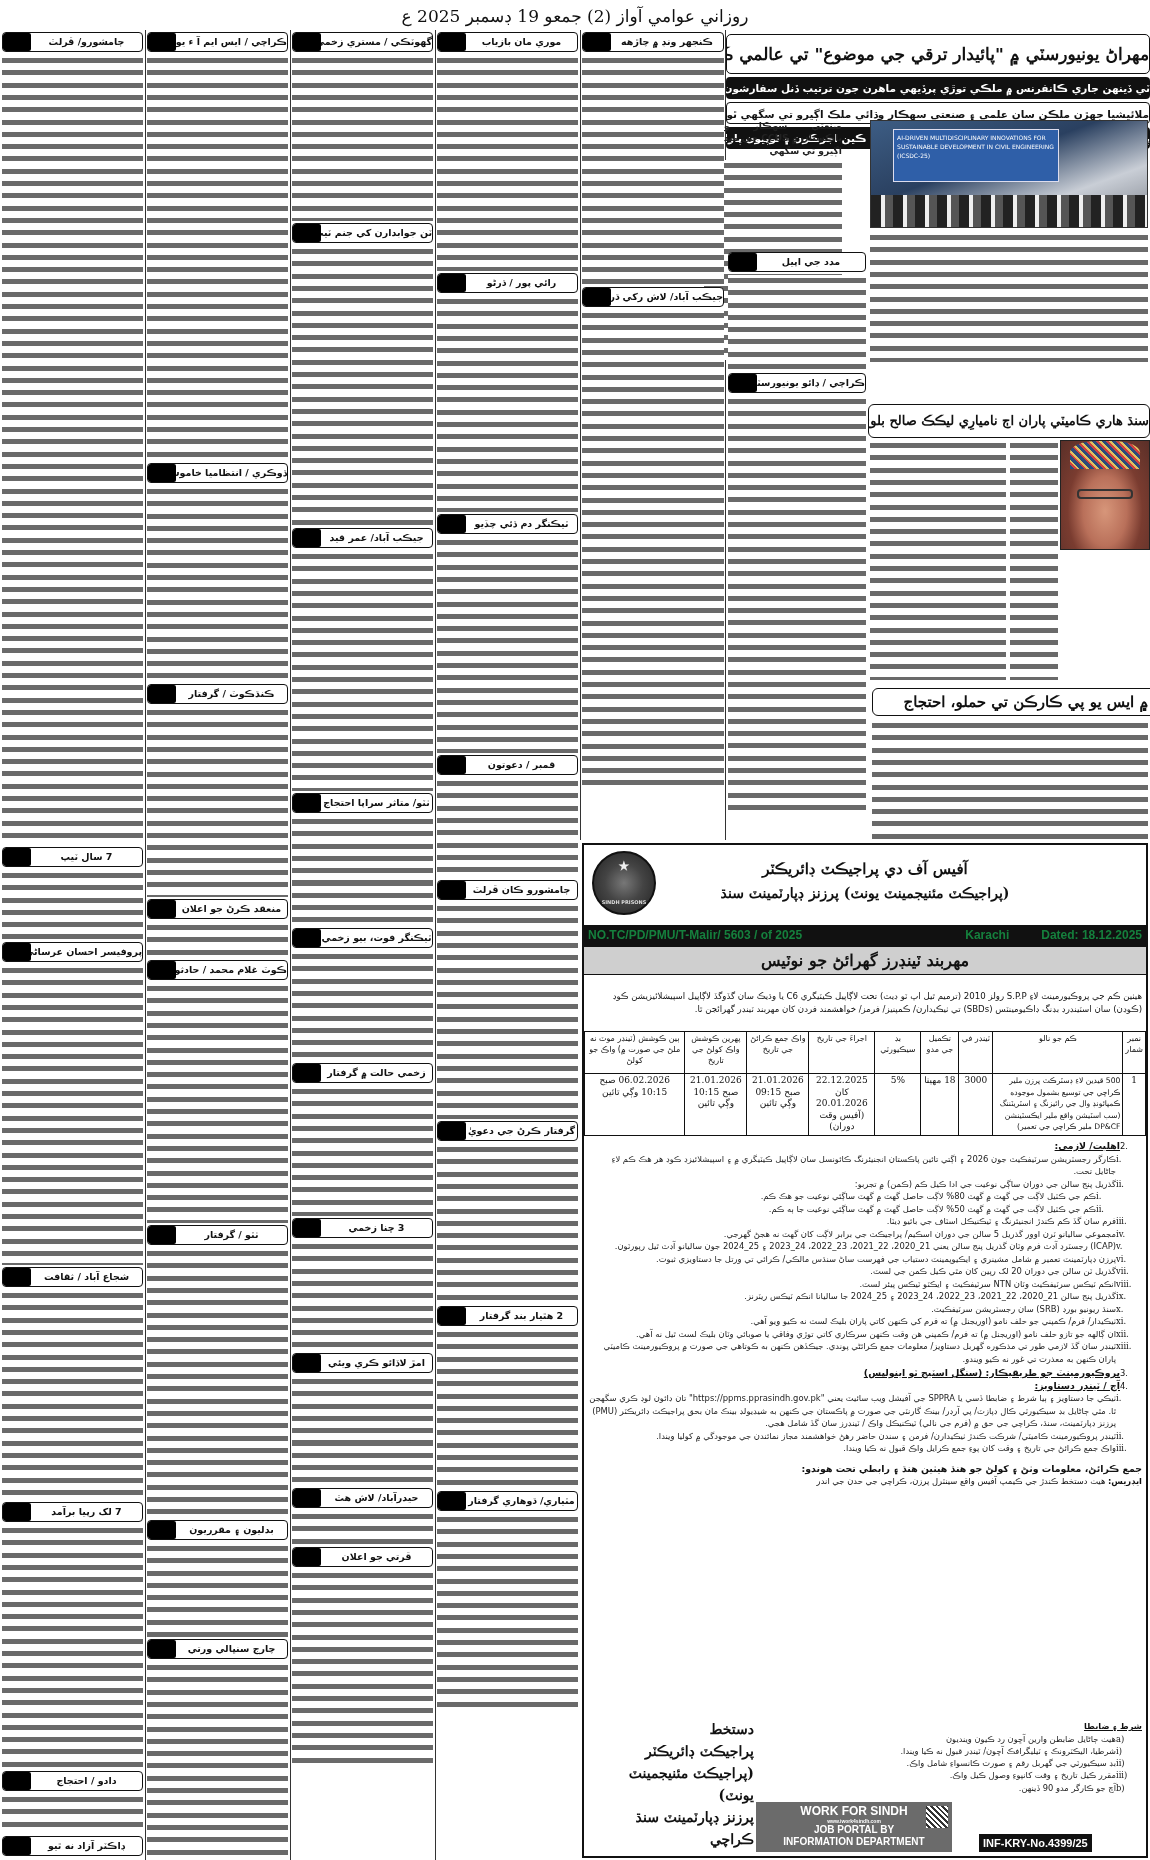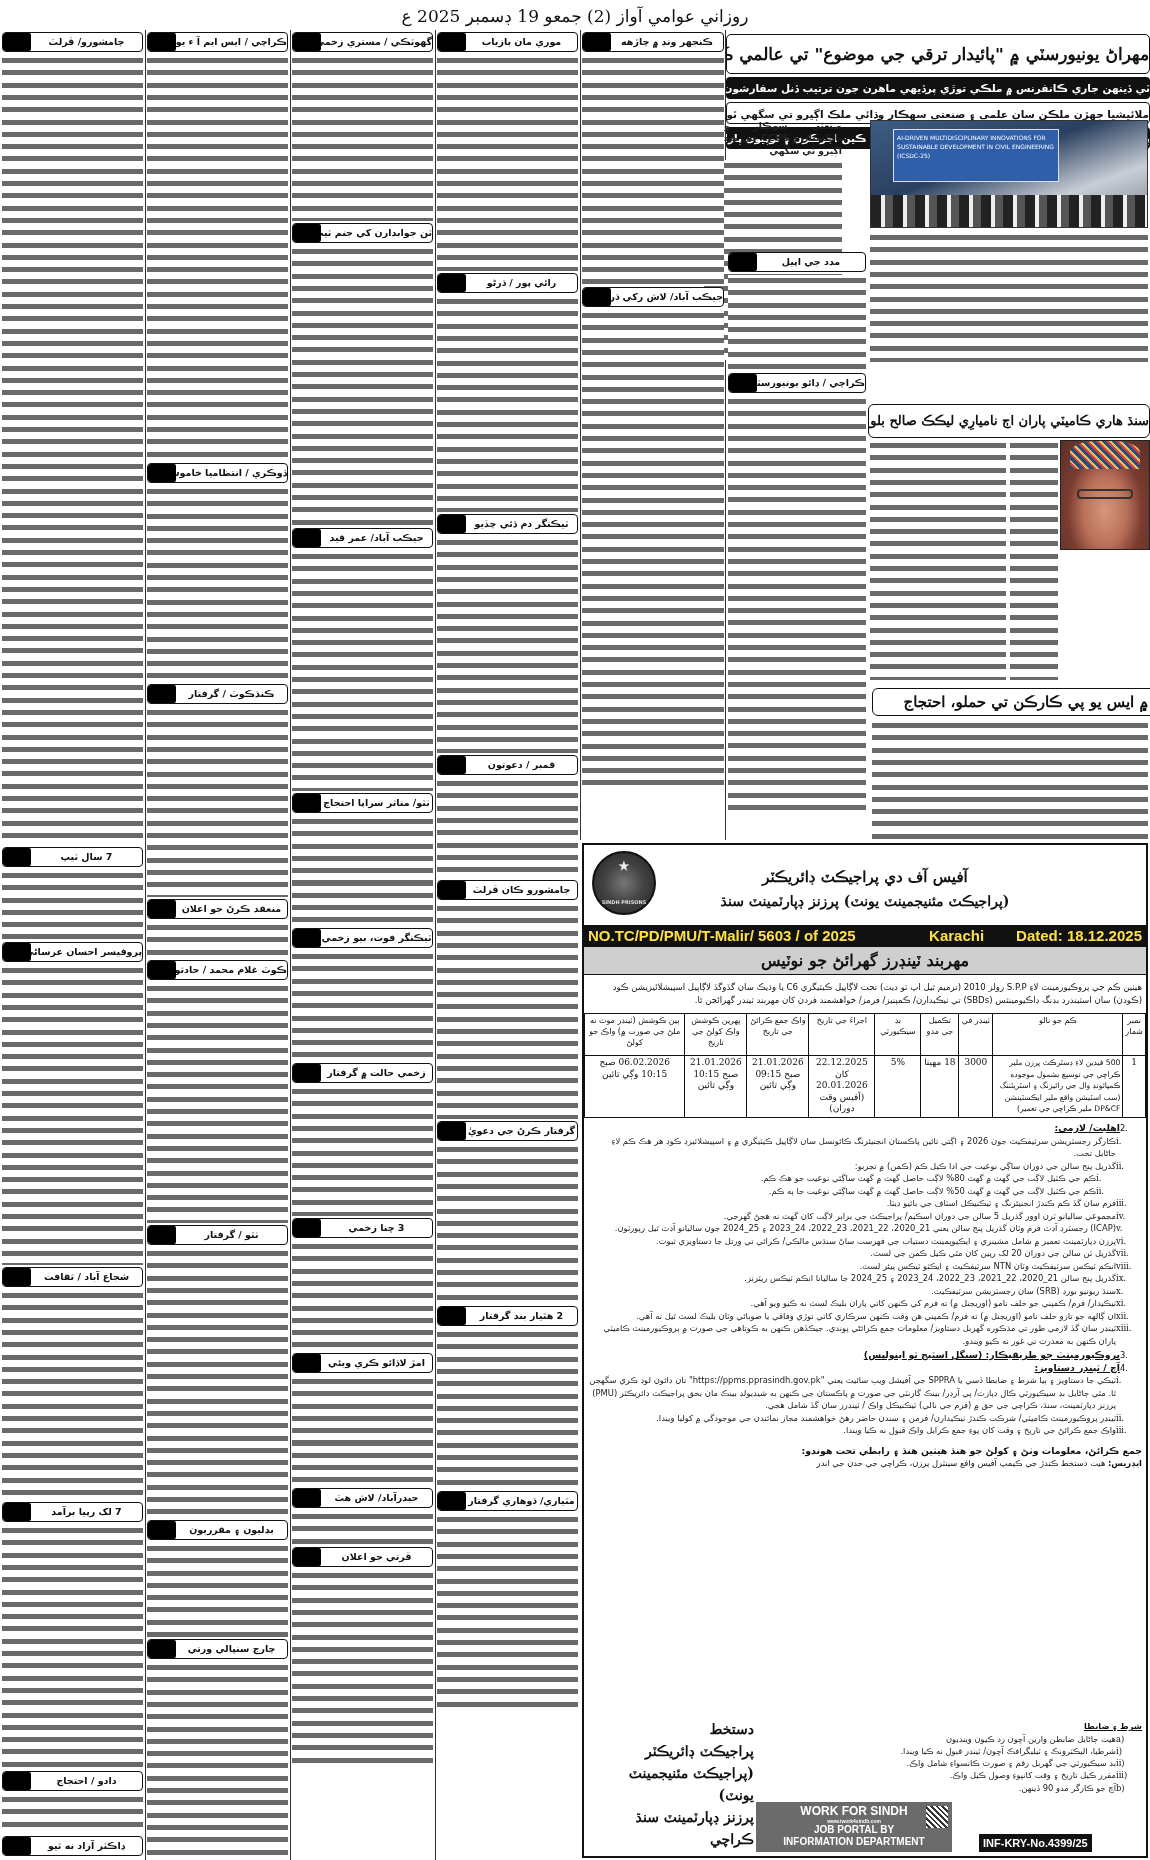--- a/index.html
+++ b/index.html
@@ -20,29 +20,29 @@
   .photo{position:absolute;background:linear-gradient(160deg,#3d5d84 0%,#2a4060 40%,#c9ced6 70%,#7a7f88 100%);border:1px solid #333}
   .photo .screen{position:absolute;left:8%;top:8%;width:60%;height:50%;background:#2f5fa8;border:1px solid #dde}
   .photo .screen .t{color:#fff;font-size:6px;line-height:9px;padding:3px;direction:ltr;text-align:left}
   .photo .people{position:absolute;left:0;right:0;bottom:0;height:30%;background:repeating-linear-gradient(90deg,#222 0,#222 10px,#eee 10px,#eee 14px,#555 14px,#555 22px)}
   .bighead{position:absolute;border:1.6px solid #111;border-radius:6px;background:#fff;text-align:center;font-family:"DejaVu Serif",serif;font-weight:bold;direction:rtl;white-space:nowrap;overflow:hidden}
   .portrait{position:absolute;left:1060px;top:440px;width:90px;height:110px;background:radial-gradient(ellipse at 50% 65%,#d7967a 0,#b9705a 35%,#7a3c30 60%,#5a2f28 100%);border:1px solid #222}
   .portrait .cap{position:absolute;top:0;left:10%;width:80%;height:26%;background:repeating-linear-gradient(45deg,#2a4b7a 0,#2a4b7a 3px,#d04040 3px,#d04040 5px,#e0c060 5px,#e0c060 7px);border-radius:40% 40% 0 0}
   .portrait .glasses{position:absolute;top:44%;left:18%;width:64%;height:10%;border:2px solid #333;border-radius:4px}
   .tender{position:absolute;left:582px;top:843px;width:566px;height:1015px;border:2.5px solid #111;direction:rtl;background:#fff}
   .t-head{height:80px;position:relative;text-align:center;font-weight:bold;font-family:"DejaVu Serif",serif}
-  .t-head .l1{font-size:15px;line-height:24px;padding-top:20px}
+  .t-head .l1{font-size:15px;line-height:24px;padding-top:12px}
   .t-head .l2,.t-head .l3{font-size:14px;line-height:24px}
   .seal{position:absolute;left:8px;top:6px;width:64px;height:64px;border-radius:50%;background:radial-gradient(circle,#777 0,#444 45%,#222 100%);border:2px solid #111}
   .seal .star{position:absolute;top:6px;left:0;right:0;text-align:center;color:#eee;font-size:12px}
   .seal .txt{position:absolute;bottom:8px;left:0;right:0;text-align:center;color:#ddd;font-size:5px;font-family:"DejaVu Sans",sans-serif}
-  .refbar{height:20px;background:#111;color:#fde047;direction:ltr;display:flex;justify-content:space-between;align-items:center;padding:0 4px;font-family:"Liberation Sans",sans-serif;font-weight:bold;font-size:15px;white-space:nowrap}
+  .refbar{height:20px;background:#111;color:#15803d;direction:ltr;display:flex;justify-content:space-between;align-items:center;padding:0 4px;font-family:"Liberation Sans",sans-serif;font-weight:bold;font-size:12px;white-space:nowrap}
   .refbar .r{display:flex;gap:32px}
   .noticebar{height:30px;background:#cfcfcf;border-top:2px solid #111;border-bottom:1px solid #111;text-align:center;font-weight:bold;font-size:16px;line-height:28px;font-family:"DejaVu Serif",serif}
-  .intro{font-size:8.6px;line-height:13px;padding:6px 4px}
+  .intro{font-size:8.6px;line-height:13px;padding:15px 4px}
   table.tt{width:100%;border-collapse:collapse;font-size:8px;direction:rtl}
   table.tt th,table.tt td{border:1px solid #111;padding:1px 2px;text-align:center;vertical-align:top}
   table.tt th{font-weight:normal;line-height:11px;height:42px}
   table.tt td{line-height:11.5px;height:62px;font-family:"DejaVu Serif",serif;font-size:9px}
   .sec{font-size:8.4px;line-height:12.5px;padding:0 4px}
   .sec .n{display:inline-block;width:22px;direction:ltr;text-align:left}
   .sec .h{font-weight:bold;font-size:9.4px;text-decoration:underline}
   .item{display:flex;flex-direction:row}
   .item .rn{width:26px;flex:none;direction:ltr;text-align:left;font-family:"DejaVu Serif",serif}
   .item .tx{flex:1;color:#222}

